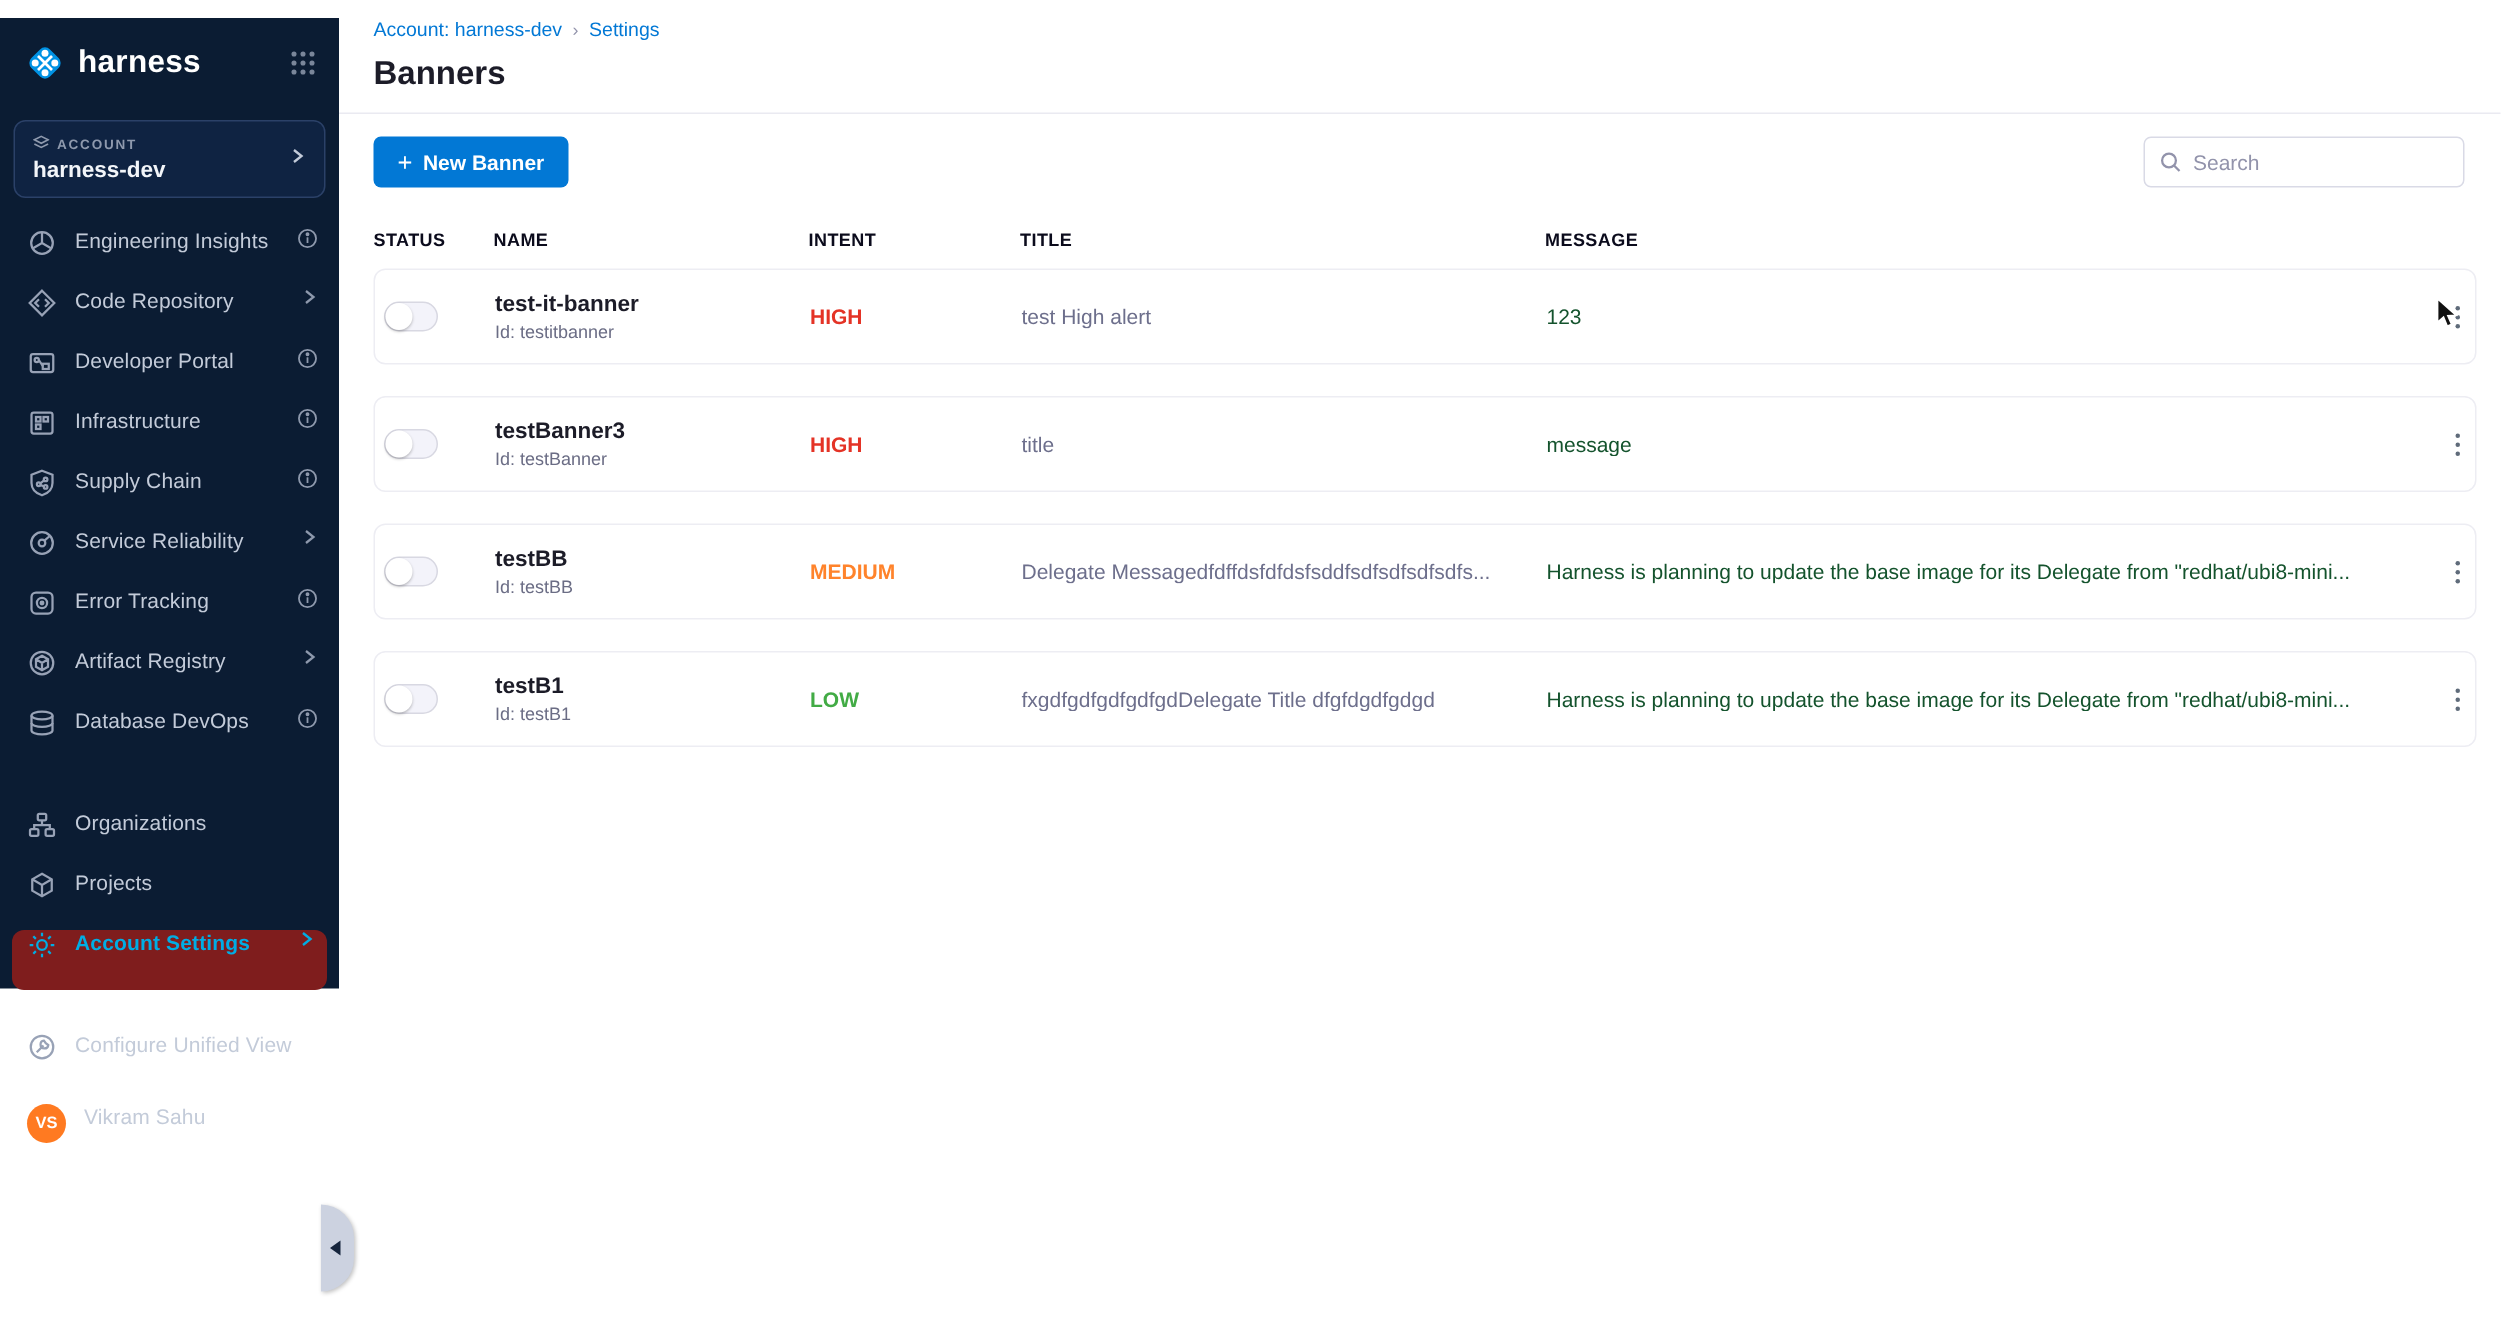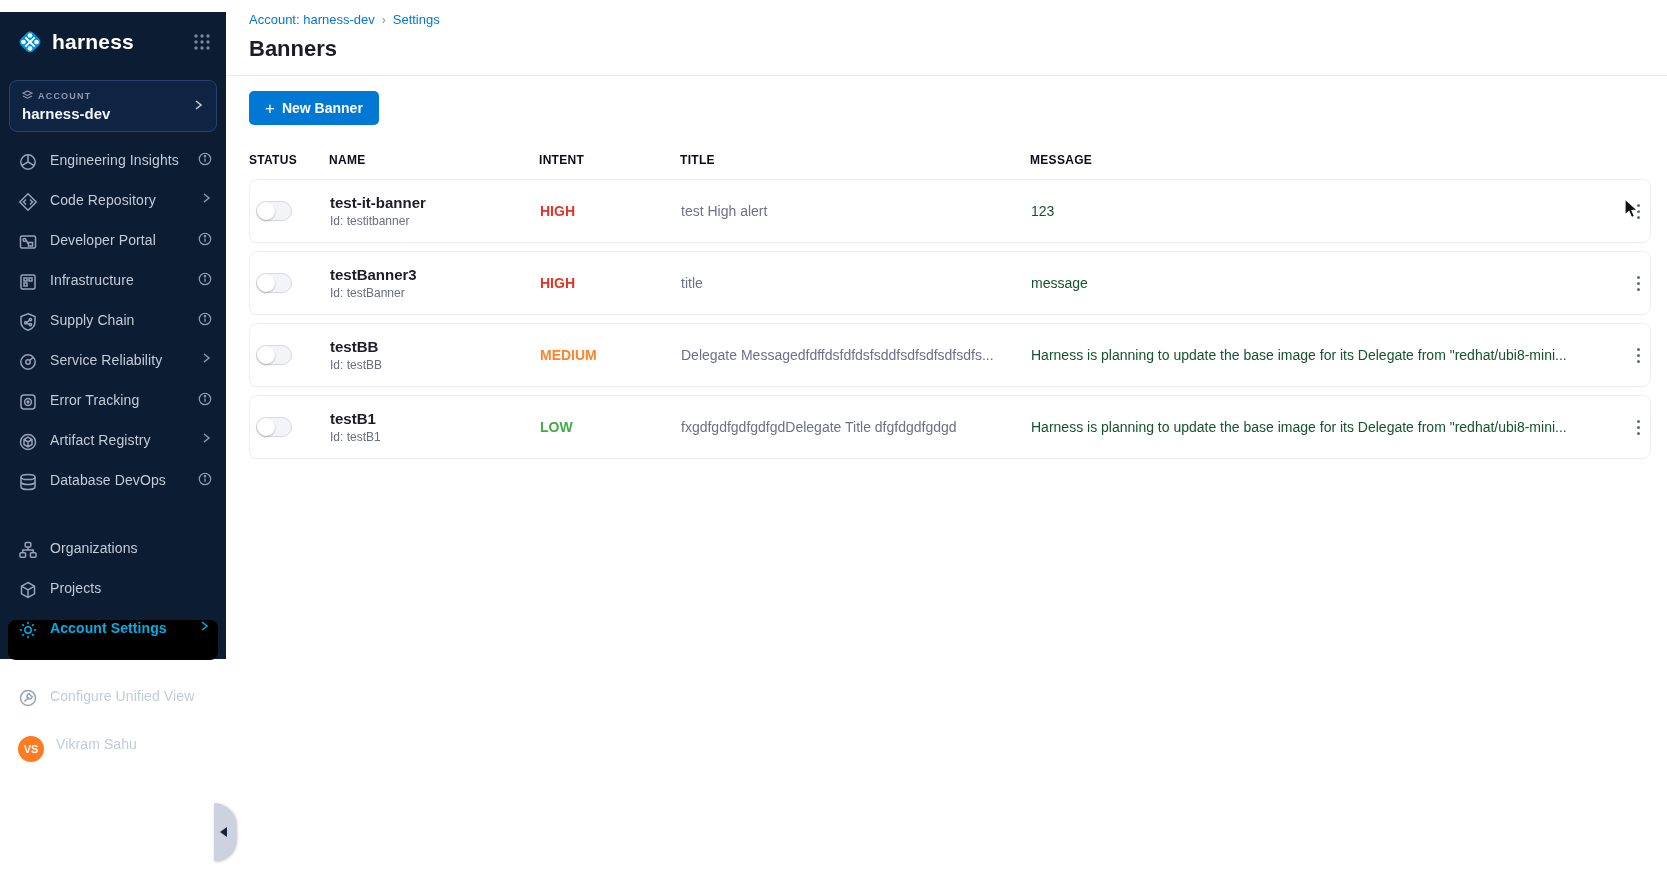--- a/index.html
+++ b/index.html
@@ -20,21 +20,21 @@
   .account-label { display:flex; align-items:flex-end; gap:5px; font-size:9px; font-weight:700;
     letter-spacing:1.2px; color:#8e99ad; margin-bottom:4px; }
   .account-value { color:#f2f5f9; font-size:15px; font-weight:600; }
   .chev { color:#c3cbd9; }
   .nav { margin-top:14px; }
   .nav-item { height:40px; display:flex; align-items:flex-start; padding:0 14px 0 18px;
     cursor:pointer; font-size:14px; color:#c3cbd9; }
   .nav-item .nicon { width:20px; height:20px; margin-right:12px; color:#98a2b6; flex:0 0 auto; }
   .nav-item .nlabel { flex:1; font-weight:500; letter-spacing:.1px; }
   .nav-item .trail { color:#8e99ad; display:flex; align-items:center; }
-  .nav-item.active { background:#000000; border-radius:8px; margin:0 8px; padding:0 8px 0 10px; }
+  .nav-item.active { background:#7f1d1d; border-radius:8px; margin:0 8px; padding:0 8px 0 10px; }
   .nav-item.active .nicon, .nav-item.active .nlabel, .nav-item.active .trail { color:#00ade4; }
   .nav-item.active .nlabel { font-weight:700; }
   .sb-divider { height:1px; background:#22344f; margin:14px 0; }
   .spacer { flex:1; }
   .avatar { width:26px; height:26px; border-radius:50%; background:#ff7a21; color:#fff;
     font-size:11px; font-weight:700; display:flex; align-items:center; justify-content:center;
     margin-right:12px; }
   .collapse-handle { position:absolute; left:214px; top:803px; width:22px; height:58px;
     background:#ccd2e0; border-radius:0 30px 30px 0; display:flex; align-items:center;
     justify-content:center; cursor:pointer; box-shadow:1px 1px 3px rgba(0,0,0,.25); }
@@ -60,21 +60,21 @@
     padding:0 10px 0 32px; font-size:14px; color:#1c1c28; outline:none; font-family:inherit; }
   .search-input::placeholder { color:#9293ab; }
 
   
   .table { padding:0 16px 0 23px; }
   .thead, .trow { display:grid;
     grid-template-columns:80px 210px 141px 350px 1fr 48px; align-items:center; }
   .thead { padding:14px 0 12px 0; }
   .th { font-size:12px; font-weight:700; color:#0b0b1c; letter-spacing:.3px; }
   .trow { background:#fff; border:1px solid #ededf3; border-radius:8px; height:64px;
-    margin-bottom:8px; }
+    margin-bottom:21px; }
   .cell { overflow:hidden; white-space:nowrap; text-overflow:ellipsis; padding-right:14px; }
   .cell.status { padding-left:6px; overflow:visible; }
   .nm { font-size:15px; font-weight:700; color:#1c1c28; margin-bottom:3px; }
   .idline { font-size:12px; color:#6b6d85; }
   .cell.intent { font-size:14px; font-weight:600; }
   .cell.titlecol { font-size:14px; color:#6d6f8c; }
   .cell.message { font-size:14px; color:#14532d; }
   .toggle { width:36px; height:20px; border-radius:10px; background:#f3f3fa;
     border:1px solid #d8d8e2; position:relative; cursor:pointer; }
   .knob { position:absolute; left:0px; top:0px; width:18px; height:18px; border-radius:50%;
@@ -330,20 +330,27 @@
     </div>
     <div class="page-title">Banners</div>
   </div>
   <div class="header-divider"></div>
 
   <div class="toolbar">
     <button class="btn-primary">
       <span class="plus">+</span>
       <span>New Banner</span>
     </button>
+    <div class="search-wrap">
+      <svg width="16" height="16" viewBox="0 0 16 16" fill="none" stroke="currentColor" stroke-width="1.5">
+          <circle cx="7" cy="7" r="4.6"></circle>
+          <path d="M10.5 10.5 L14 14"></path>
+        </svg>
+      <input class="search-input" type="text" placeholder="Search" style="">
+    </div>
   </div>
 
   <div class="table">
     <div class="thead">
       <div class="th">STATUS</div>
       <div class="th">NAME</div>
       <div class="th">INTENT</div>
       <div class="th">TITLE</div>
       <div class="th">MESSAGE</div>
       <div class="th"></div>

